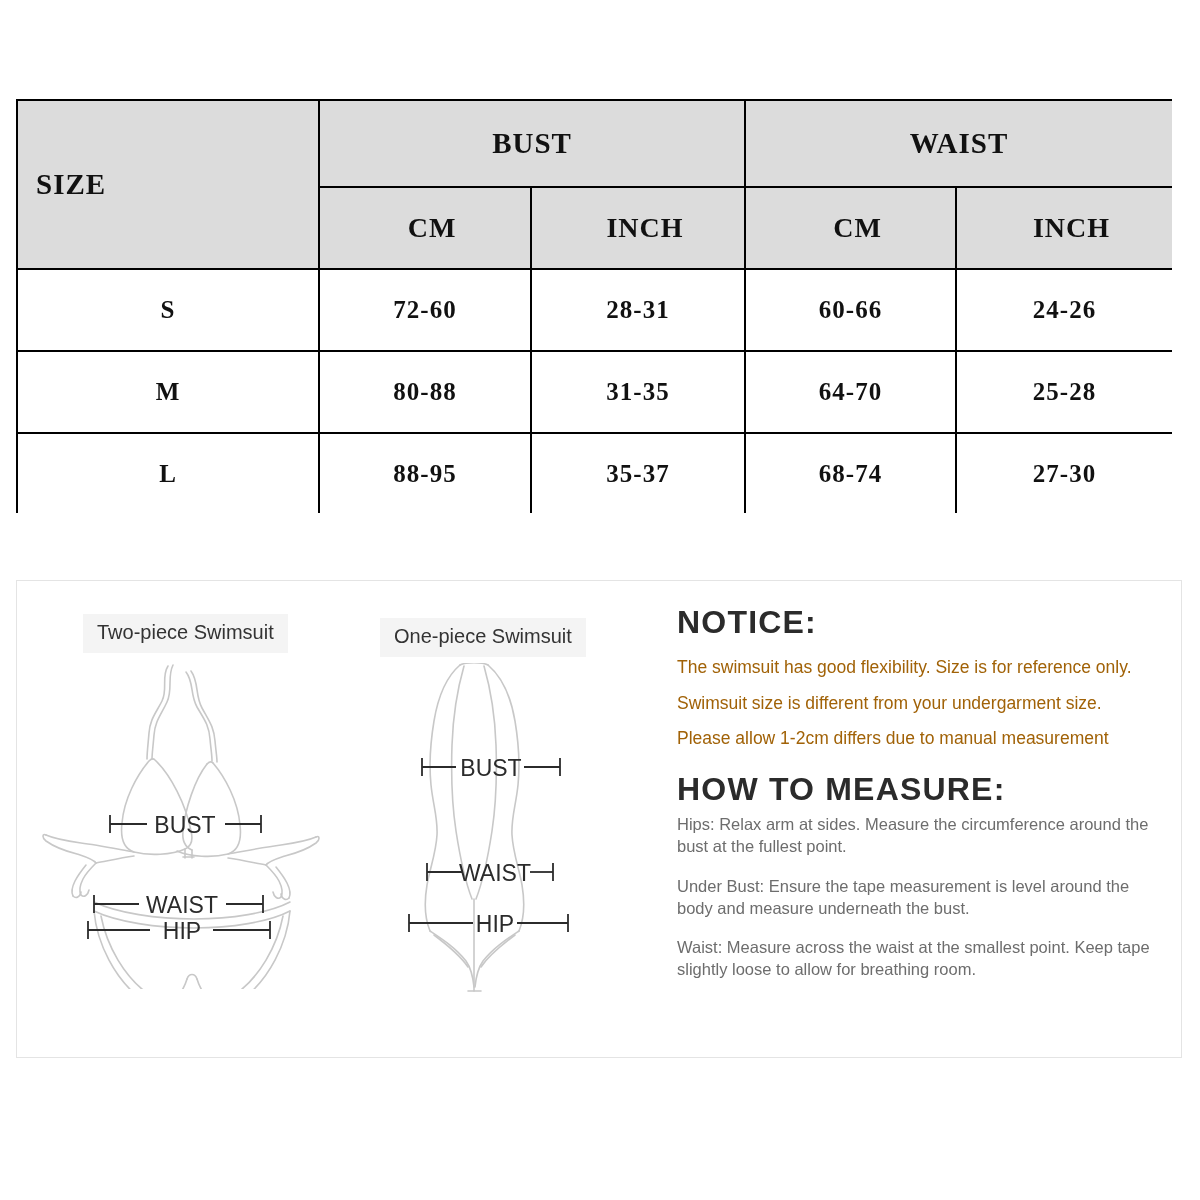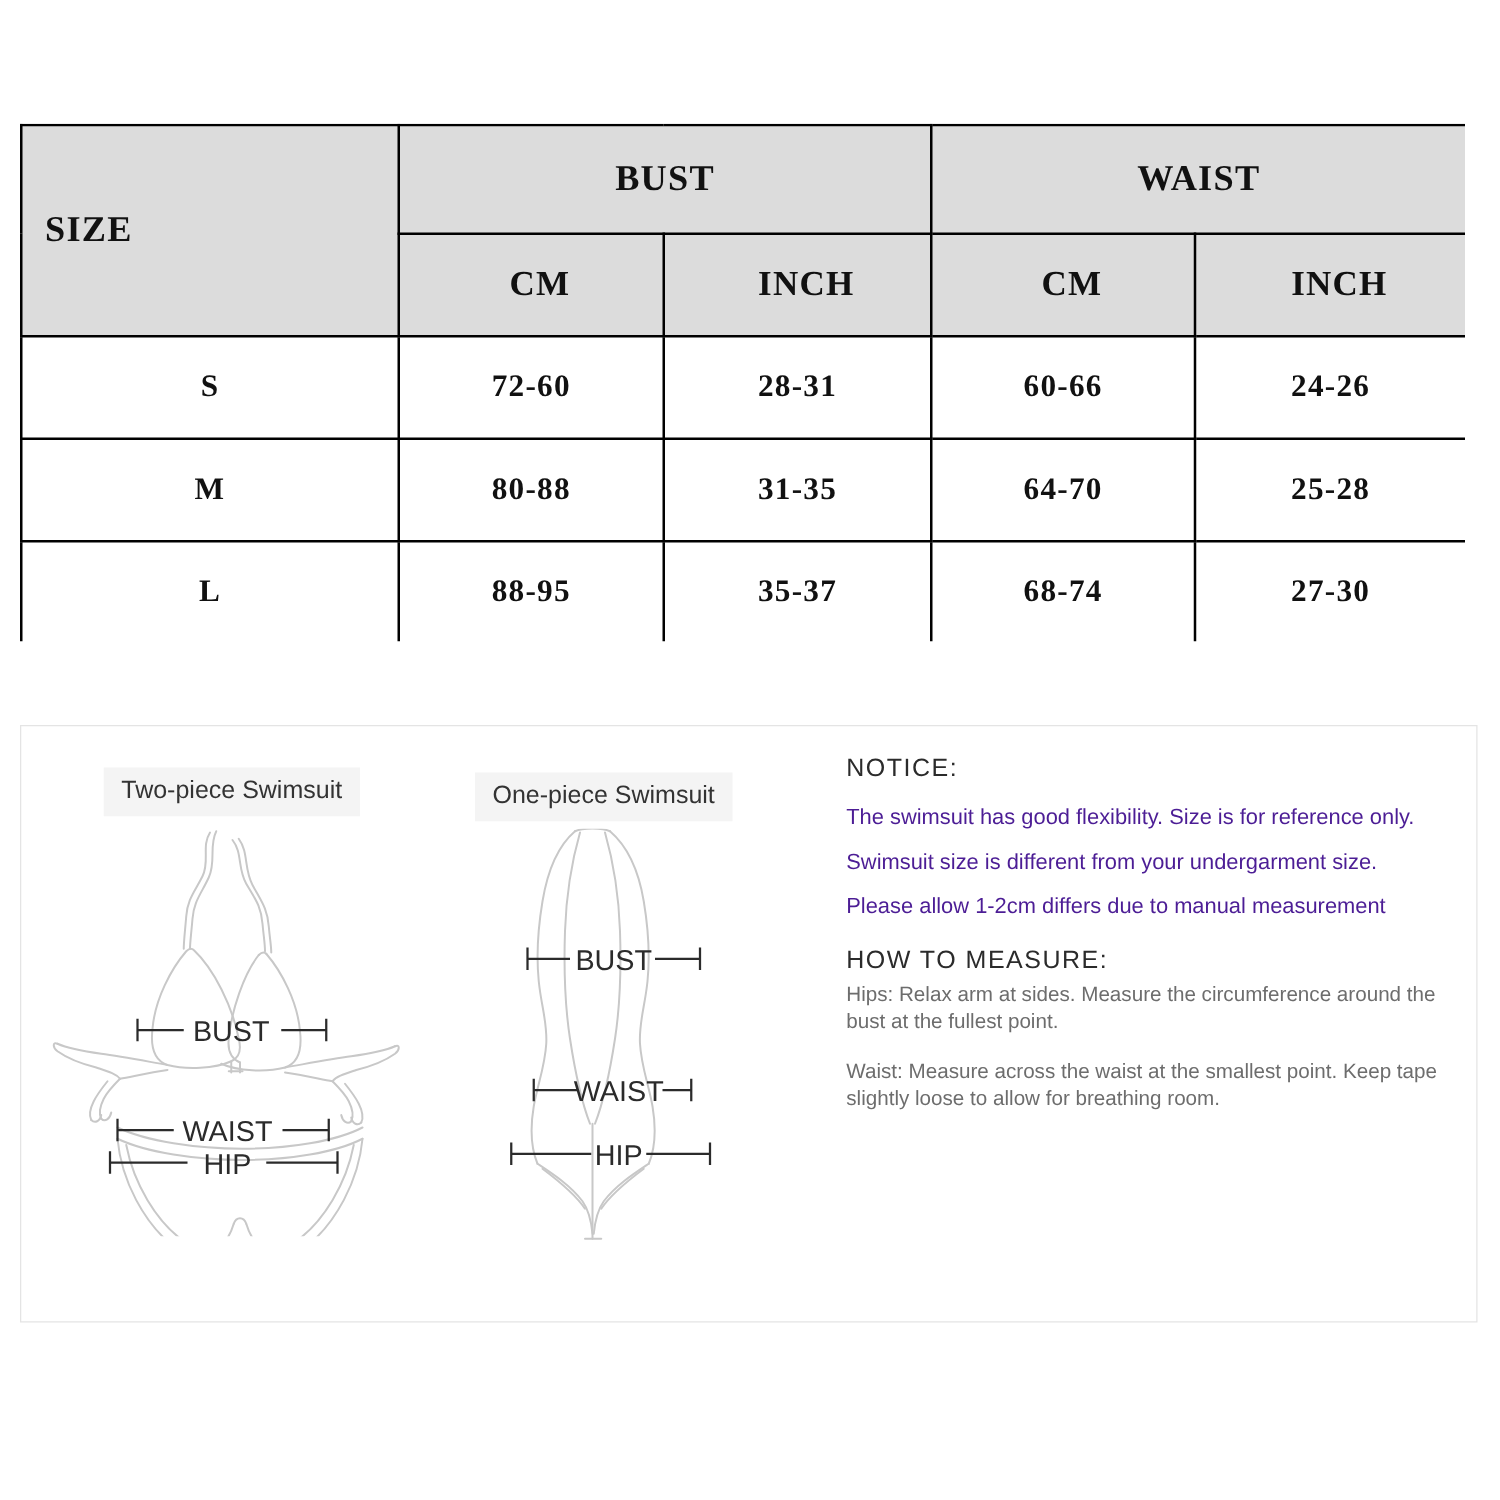--- a/index.html
+++ b/index.html
@@ -110,31 +110,31 @@
 
   
   #text-col {
     position: absolute;
     left: 660px;
     top: 22px;
     width: 492px;
   }
   .big-head {
     font-family: "Liberation Sans", sans-serif;
-    font-size: 20px;
-    font-weight: normal;
+    font-size: 32px;
+    font-weight: bold;
     color: #2b2b2b;
     letter-spacing: 1.2px;
     margin: 0 0 6px 0;
     line-height: 1.2;
   }
   #how-head { margin-top: 22px; }
   .notice-line {
     font-size: 17.5px;
-    color: #4c1d95;
+    color: #a16207;
     line-height: 1.0;
     margin: 18px 0 13px 0;
     font-family: "Liberation Sans", sans-serif;
   }
   .measure-block {
     font-size: 16.5px;
     color: #6d6d6d;
     line-height: 1.32;
     margin: 0 0 18px 0;
     font-family: "Liberation Sans", sans-serif;
@@ -324,16 +324,17 @@
 
   <div id="text-col">
     <div class="big-head">NOTICE:</div>
     <div class="notice-line">The swimsuit has good flexibility. Size is for reference only.</div>
     <div class="notice-line">Swimsuit size is different from your undergarment size.</div>
     <div class="notice-line">Please allow 1-2cm differs due to manual measurement</div>
 
     <div class="big-head" id="how-head">HOW TO MEASURE:</div>
     <div id="measure-list">
       <div class="measure-block">Hips: Relax arm at sides. Measure the circumference around the bust at the fullest point.</div>
+      <div class="measure-block">Under Bust: Ensure the tape measurement is level around the body and measure underneath the bust.</div>
       <div class="measure-block">Waist: Measure across the waist at the smallest point. Keep tape slightly loose to allow for breathing room.</div>
     </div>
   </div>
 </div>
 
 </body></html>

